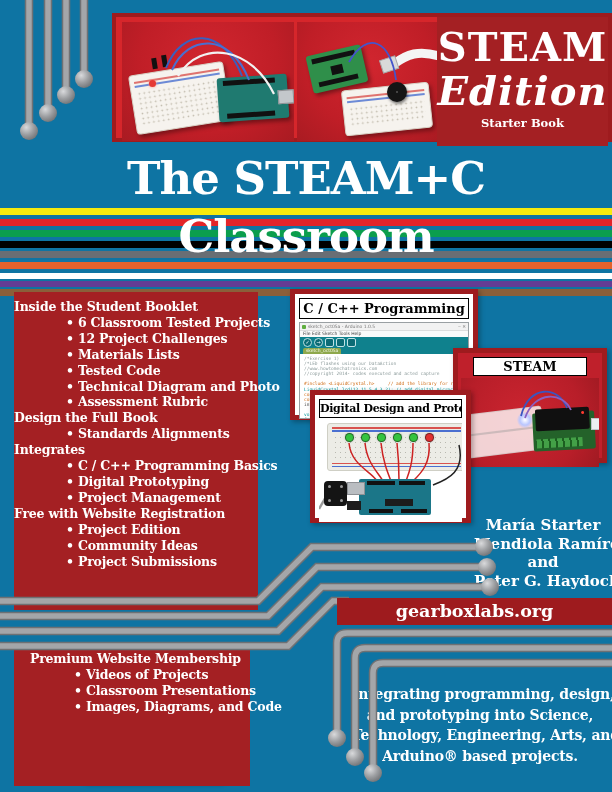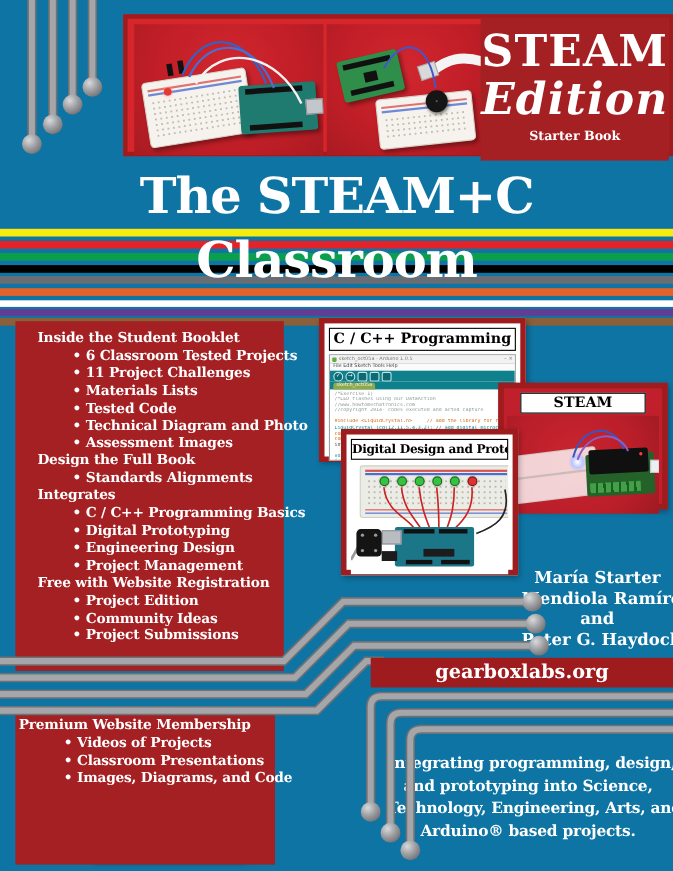--- a/index.html
+++ b/index.html
@@ -40,24 +40,24 @@
 
   
   .main-title{position:absolute;left:0;top:150px;width:612px;text-align:center;color:#fff;
               font-size:45px;font-weight:bold;line-height:58px;z-index:10;letter-spacing:-1px;}
 
   
   .redbox{position:absolute;background:#A42023;color:#fff;z-index:10;}
   .booklet-box{left:14px;top:292px;width:244px;height:318px;padding-top:7px;box-sizing:border-box;}
   .premium-box{left:14px;top:645px;width:236px;height:141px;padding-top:6px;box-sizing:border-box;}
   .ln{font-size:12.5px;font-weight:bold;line-height:15.9px;white-space:nowrap;letter-spacing:-0.2px;}
-  .booklet-box .ln.h{padding-left:20px;}
+  .booklet-box .ln.h{}
   .booklet-box .ln.b{padding-left:52px;}
-  .premium-box .ln.h{padding-left:3px;}
-  .premium-box .ln.b{padding-left:44px;}
+  .premium-box .ln.h{padding-left:16px;}
+  .premium-box .ln.b{padding-left:44px;margin-left:16px;}
 
   
   .panel{position:absolute;background:#fff;border:5px solid #9E1B1E;box-sizing:border-box;
          box-shadow:2px 2px 5px rgba(0,0,0,.3);}
   .code-panel{left:290px;top:289px;width:188px;height:131px;z-index:12;padding:4px;}
   .steam-panel{left:453px;top:348px;width:154px;height:115px;z-index:14;padding:3px;background:#BF202B;}
   .design-panel{left:310px;top:390px;width:161px;height:133px;z-index:16;padding:4px;}
   .panel-title{border:1.5px solid #000;background:#fff;color:#000;text-align:center;
                font-weight:bold;white-space:nowrap;overflow:hidden;}
   .code-panel .panel-title{font-size:13px;line-height:19px;height:19px;}
@@ -208,31 +208,30 @@
       <div class="edition-sub">Starter Book</div>
     </div>
   </div>
 
   <div class="main-title">The STEAM+C Classroom</div>
 
   <div class="redbox booklet-box">
 
   <div class="ln h">Inside the Student Booklet</div>
       <div class="ln b">• 6 Classroom Tested Projects</div>
-      <div class="ln b">• 11 Project Challenges</div>
+      <div class="ln b">• 12 Project Challenges</div>
       <div class="ln b">• Materials Lists</div>
       <div class="ln b">• Tested Code</div>
       <div class="ln b">• Technical Diagram and Photo</div>
-      <div class="ln b">• Assessment Images</div>
+      <div class="ln b">• Assessment Rubric</div>
       <div class="ln h">Design the Full Book</div>
       <div class="ln b">• Standards Alignments</div>
       <div class="ln h">Integrates</div>
       <div class="ln b">• C / C++ Programming Basics</div>
       <div class="ln b">• Digital Prototyping</div>
-      <div class="ln b">• Engineering Design</div>
       <div class="ln b">• Project Management</div>
       <div class="ln h">Free with Website Registration</div>
       <div class="ln b">• Project Edition</div>
       <div class="ln b">• Community Ideas</div>
       <div class="ln b">• Project Submissions</div>
     </div>
 
   <div class="panel code-panel">
     <div class="panel-title">C / C++ Programming</div>
     <div class="ide">

